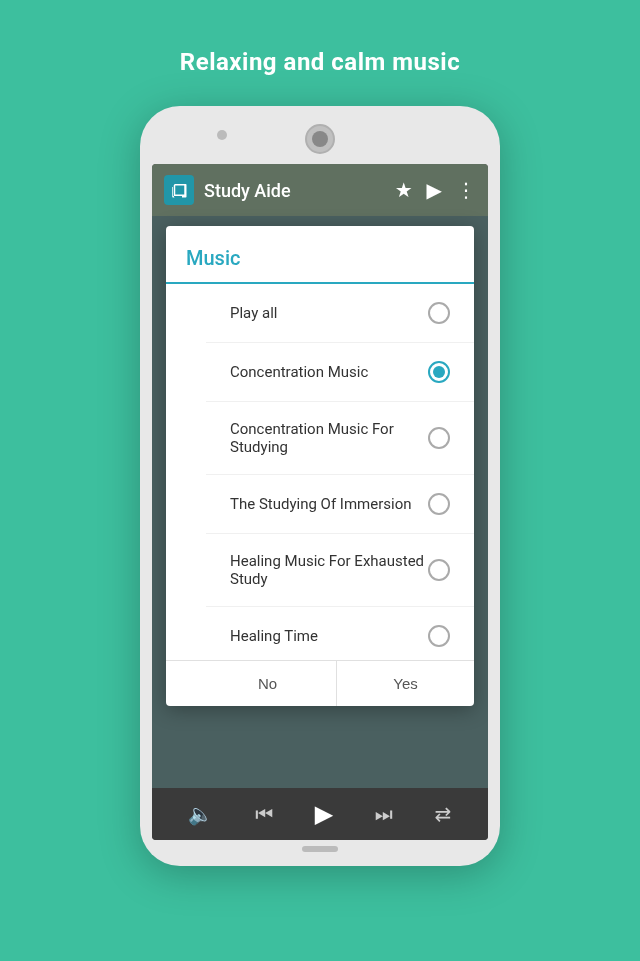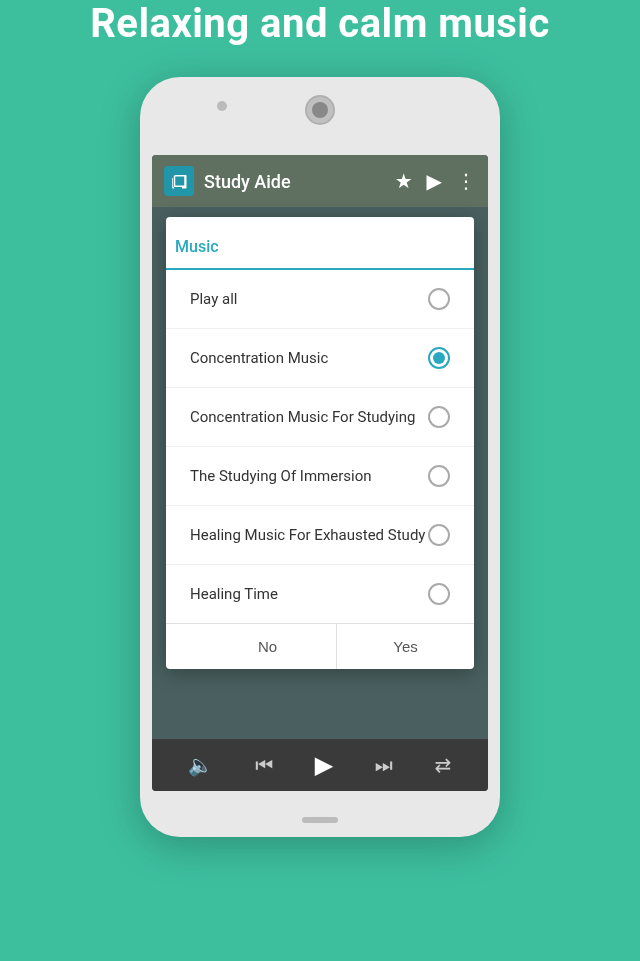--- a/index.html
+++ b/index.html
@@ -10,39 +10,39 @@
       background-color: #3dbf9e;
       font-family: 'Roboto', Arial, sans-serif;
       display: flex;
       flex-direction: column;
       align-items: center;
       overflow: hidden;
     }
 
     .headline {
       color: white;
-      font-size: 40px;
+      font-size: 24px;
       font-weight: bold;
       text-align: center;
+      margin-top: 48px;
       margin-bottom: 30px;
       letter-spacing: 0.5px;
     }
 
     
     .phone-shell {
       width: 360px;
       height: 760px;
       background: #e8e8e8;
       border-radius: 40px;
       padding: 12px;
       box-shadow: 0 8px 40px rgba(0,0,0,0.25);
       position: relative;
       display: flex;
       flex-direction: column;
-      gap: 20px;
     }
 
     
     .phone-top-bar {
       display: flex;
       justify-content: center;
       align-items: center;
       padding: 6px 0 10px 0;
       position: relative;
     }
@@ -141,23 +141,23 @@
       width: 308px;
       margin: 0 auto;
       box-shadow: 0 4px 20px rgba(0,0,0,0.3);
       display: flex;
       flex-direction: column;
       max-height: 480px;
     }
 
     .dialog-title {
       color: #29a8c0;
-      font-size: 16px;
+      font-size: 20px;
       font-weight: 500;
-      padding: 20px 24px 12px 9px;
+      padding: 20px 24px 12px 20px;
       border-bottom: 2px solid #29a8c0;
     }
 
     .dialog-list {
       flex: 1;
       overflow-y: auto;
       overflow-x: hidden;
     }
 
     
@@ -172,20 +172,21 @@
       border-radius: 2px;
     }
 
     .dialog-item {
       display: flex;
       align-items: center;
       justify-content: space-between;
       padding: 18px 24px;
       border-bottom: 1px solid #f0f0f0;
       cursor: pointer;
+      margin-left: 40px;
     }
     .dialog-item:last-child {
       border-bottom: none;
     }
     .dialog-item-text {
       font-size: 15px;
       color: #333;
       flex: 1;
     }
 

